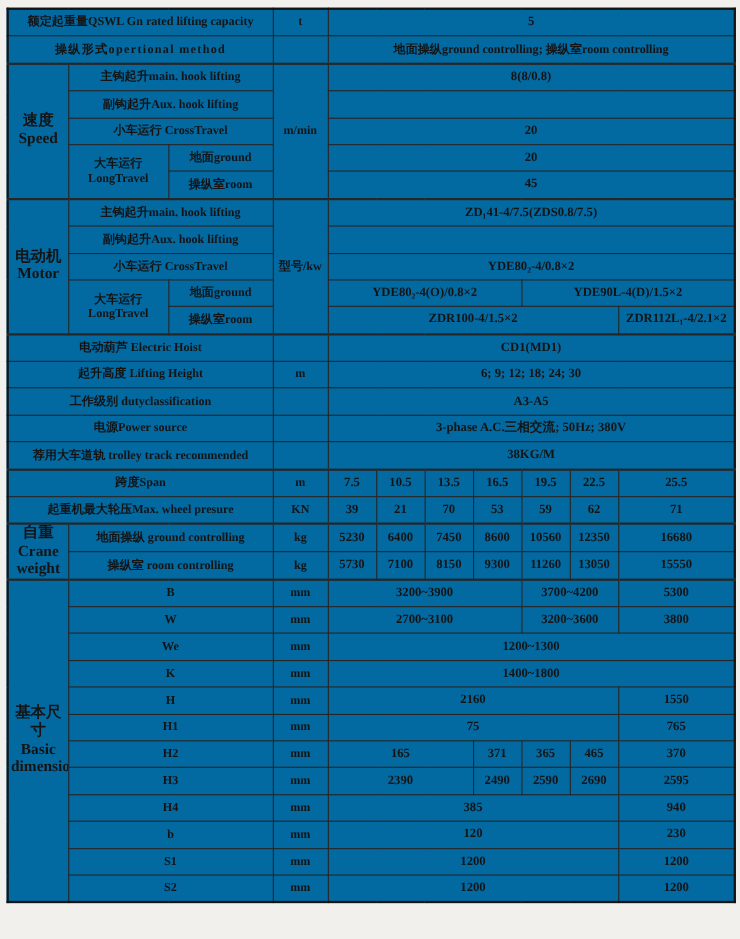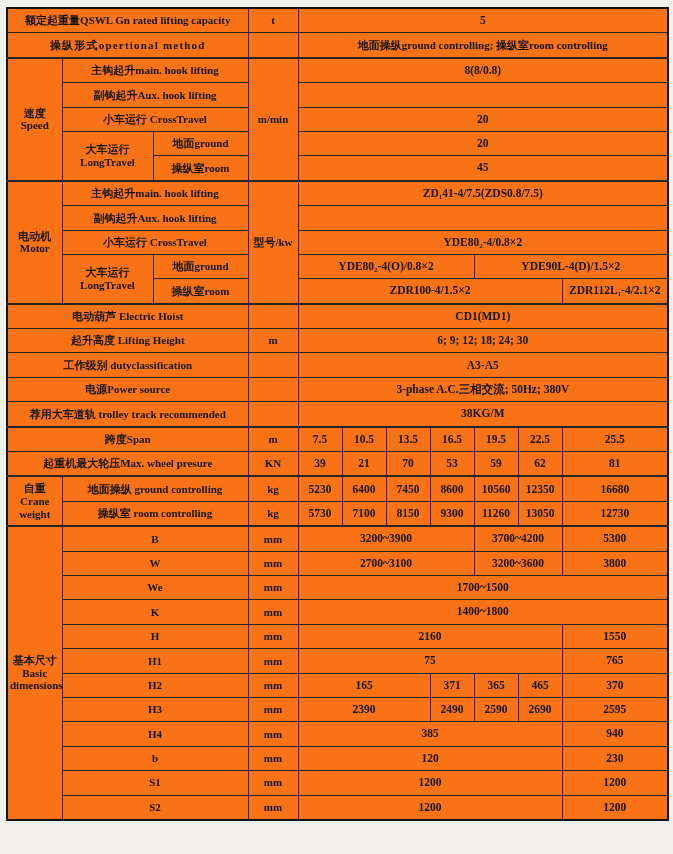--- a/index.html
+++ b/index.html
@@ -6,37 +6,37 @@
   body{
     width:673px;height:854px;
     background:#f1f0ec;
     font-family:"Liberation Serif","DejaVu Serif","DejaVu Sans",serif;
   }
   .page{padding:7px 0 0 6px;}
   table{
     border-collapse:collapse;
     table-layout:fixed;
     width:661px;
-    background:#f97316;
+    background:#0369a1;
     border:2px solid #141414;
   }
   td{
     border:1px solid #262626;
     text-align:center;
     vertical-align:middle;
     font-weight:bold;
     color:#141414;
     font-size:11px;
     height:23.4px;
     padding:0 2px;
     overflow:hidden;
     line-height:1.15;
   }
   td.val{font-size:11.5px;}
-  td.grp{white-space:pre-line;font-size:11px;margin-left:36px;}
+  td.grp{white-space:pre-line;font-size:14px;margin-left:36px;}
   td.sub{white-space:pre-line;}
   td.unit{font-size:11px;}
   tr.sec td{border-top-width:2px;}
   td.spaced{letter-spacing:1.2px;}
 </style>
 </head>
 <body>
 
 <div class="page">
 <table>
@@ -165,21 +165,21 @@
 
 <tr>
   <td colspan="3">起重机最大轮压Max. wheel presure</td>
   <td class="unit">KN</td>
   <td class="val">39</td>
   <td class="val">21</td>
   <td class="val">70</td>
   <td class="val">53</td>
   <td class="val">59</td>
   <td class="val">62</td>
-  <td class="val">81</td>
+  <td class="val">71</td>
 </tr>
 
 <tr class="sec">
   <td rowspan="2" class="grp">自重
 Crane
 weight</td>
   <td colspan="2">地面操纵 ground controlling</td>
   <td class="unit">kg</td>
   <td class="val">5230</td>
   <td class="val">6400</td>
@@ -191,21 +191,21 @@
 </tr>
 <tr>
   <td colspan="2">操纵室 room controlling</td>
   <td class="unit">kg</td>
   <td class="val">5730</td>
   <td class="val">7100</td>
   <td class="val">8150</td>
   <td class="val">9300</td>
   <td class="val">11260</td>
   <td class="val">13050</td>
-  <td class="val">12730</td>
+  <td class="val">15550</td>
 </tr>
 
 <tr class="sec">
   <td rowspan="12" class="grp">基本尺寸
 Basic
 dimensions</td>
   <td colspan="2">B</td>
   <td class="unit">mm</td>
   <td colspan="4" class="val">3200~3900</td>
   <td colspan="2" class="val">3700~4200</td>
@@ -214,21 +214,21 @@
 <tr>
   <td colspan="2">W</td>
   <td class="unit">mm</td>
   <td colspan="4" class="val">2700~3100</td>
   <td colspan="2" class="val">3200~3600</td>
   <td class="val">3800</td>
 </tr>
 <tr>
   <td colspan="2">We</td>
   <td class="unit">mm</td>
-  <td colspan="7" class="val">1700~1500</td>
+  <td colspan="7" class="val">1200~1300</td>
 </tr>
 <tr>
   <td colspan="2">K</td>
   <td class="unit">mm</td>
   <td colspan="7" class="val">1400~1800</td>
 </tr>
 <tr>
   <td colspan="2">H</td>
   <td class="unit">mm</td>
   <td colspan="6" class="val">2160</td>

